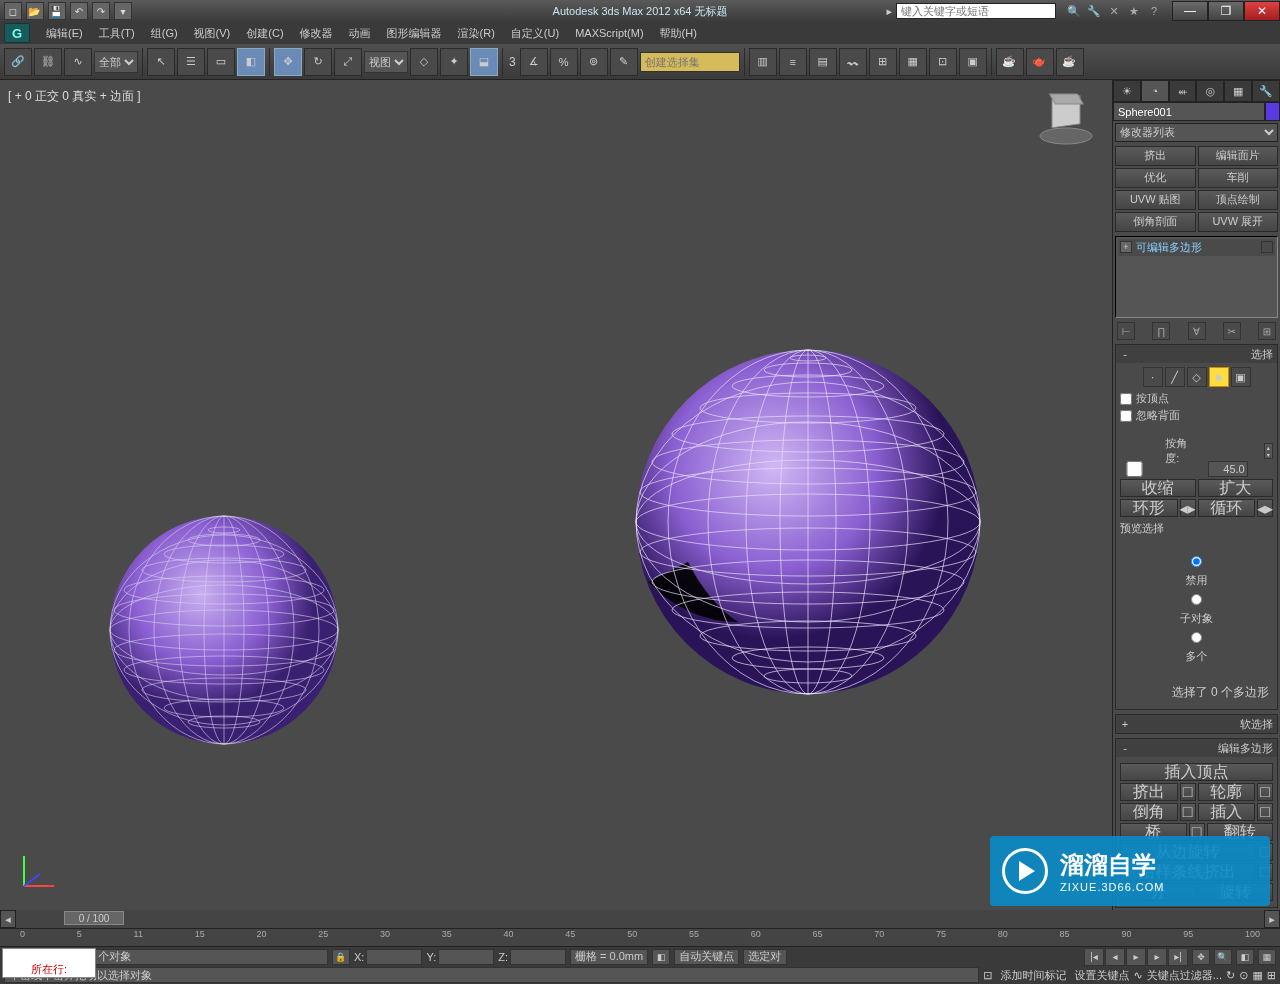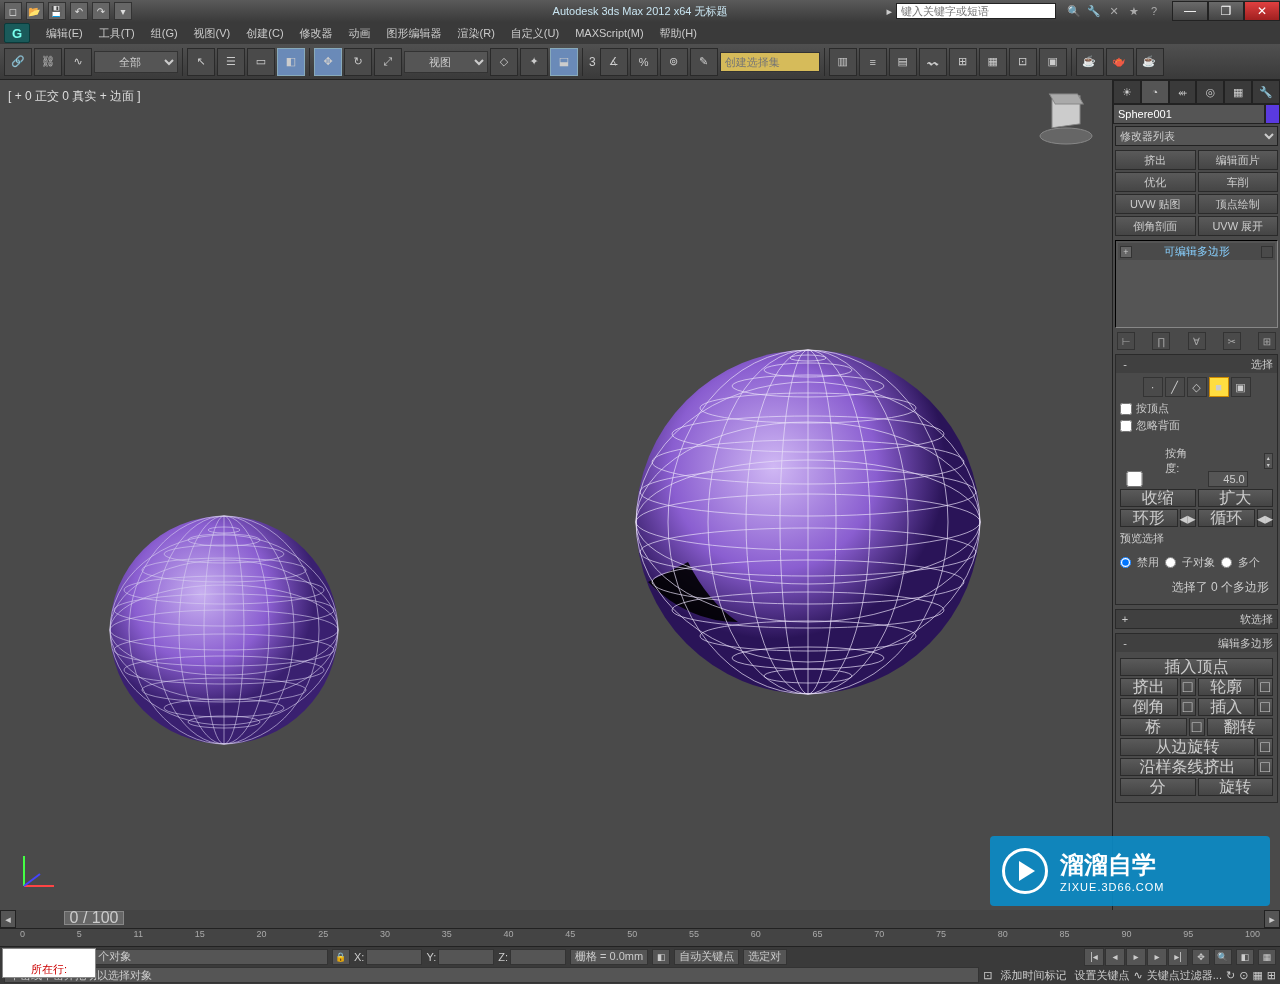--- a/index.html
+++ b/index.html
@@ -20,21 +20,21 @@
 
 
 .menubar { height: 22px; background: #3a3a3a; display: flex; align-items: center; padding: 0 4px; }
 .menubar .logo { width: 26px; height: 20px; background: #1a5a5a; border: 1px solid #0a3a3a; border-radius: 2px; margin-right: 8px; display: flex; align-items: center; justify-content: center; color: #7fe; font-weight: bold; font-size: 13px; }
 .menubar .mitem { padding: 2px 8px; color: #ccc; cursor: pointer; }
 
 
 .toolbar { height: 36px; background: linear-gradient(#505050,#3a3a3a); display: flex; align-items: center; padding: 0 4px; gap: 2px; border-bottom: 1px solid #222; }
 .toolbar .tbtn { width: 28px; height: 28px; background: #4a4a4a; border: 1px solid #2a2a2a; display: flex; align-items: center; justify-content: center; color: #ccc; cursor: pointer; }
 .toolbar .tbtn.active { background: #6a8ab8; border-color: #8ab; }
-.toolbar select { height: 22px; background: #555; color: #ccc; border: 1px solid #333; padding: 0 20px; }
+.toolbar select { height: 22px; background: #555; color: #ccc; border: 1px solid #333; padding: 0 0; }
 .toolbar input.selset { height: 20px; width: 100px; background: #d6bb5a; border: 1px solid #333; padding: 0 4px; }
 .toolbar .sep { width: 1px; height: 28px; background: #2a2a2a; margin: 0 2px; }
 .toolbar .coordlabel { color: #ccc; font-size: 12px; margin: 0 2px; }
 
 
 .main { display: flex; height: calc(984px - 22px - 22px - 36px - 18px - 56px); }
 .viewport { flex: 1; background: #4a4a4a; position: relative; overflow: hidden; }
 .viewport .label { position: absolute; top: 8px; left: 8px; color: #ddd; font-size: 12px; }
 .viewport .viewcube { position: absolute; top: 8px; right: 16px; width: 60px; height: 60px; }
 .viewport svg.sphere { position: absolute; }
@@ -45,21 +45,21 @@
 .cmdpanel .tabs .tab { flex: 1; display: flex; align-items: center; justify-content: center; border: 1px solid #222; cursor: pointer; color: #ccc; }
 .cmdpanel .objname { display: flex; height: 20px; }
 .cmdpanel .objname input { flex: 1; background: #555; color: #fff; border: 1px solid #222; padding: 0 4px; }
 .cmdpanel .objname .color { width: 18px; background: #5a3ae0; border: 1px solid #222; cursor: pointer; }
 .cmdpanel select.modlist { height: 20px; background: #555; color: #ccc; border: 1px solid #222; margin: 2px; }
 .cmdpanel .btngrid { display: grid; grid-template-columns: 1fr 1fr; gap: 2px; padding: 2px; }
 .cmdpanel .btngrid .btn { height: 20px; background: linear-gradient(#5a5a5a,#454545); border: 1px solid #2a2a2a; color: #ccc; display: flex; align-items: center; justify-content: center; cursor: pointer; font-size: 11px; }
 .cmdpanel .stack { height: 88px; background: #555; border: 1px inset #333; margin: 2px; padding: 2px; }
 .cmdpanel .stack .item { display: flex; align-items: center; gap: 4px; background: #4a4a4a; padding: 1px 2px; cursor: pointer; }
 .cmdpanel .stack .item .exp { width: 12px; height: 12px; background: #666; border: 1px solid #333; display: flex; align-items: center; justify-content: center; font-size: 9px; }
-.cmdpanel .stack .item .name { color: #88d0ff; margin-left: 28px; }
+.cmdpanel .stack .item .name { color: #88d0ff; }
 .cmdpanel .stack .item .bulb { width: 12px; height: 12px; border: 1px solid #333; margin-left: auto; }
 .cmdpanel .stacktools { height: 22px; display: flex; justify-content: space-between; padding: 2px 4px; }
 .cmdpanel .stacktools .sbtn { width: 18px; height: 18px; border: 1px solid #333; background: #4a4a4a; cursor: pointer; display: flex; align-items: center; justify-content: center; font-size: 10px; color: #aaa; }
 
 .rollout { border: 1px solid #2a2a2a; margin: 2px; }
 .rollout .rhead { height: 18px; background: #404040; display: flex; align-items: center; padding: 0 4px; cursor: pointer; }
 .rollout .rhead .icon { width: 10px; text-align: center; }
 .rollout .rhead .title { flex: 1; text-align: right; color: #ccc; }
 .rollout .rbody { padding: 4px; background: #4a4a4a; }
 .rollout .subicons { display: flex; gap: 2px; justify-content: center; margin-bottom: 4px; }
@@ -67,29 +67,29 @@
 .rollout .subicons .si.active { background: #ffdd40; border-color: #cc8800; }
 .rollout .chk { display: flex; align-items: center; gap: 4px; margin: 2px 0; }
 .rollout .chk input { width: 12px; height: 12px; }
 .rollout .spinner { display: flex; align-items: center; gap: 16px; }
 .rollout .spinner input { width: 40px; height: 16px; background: #555; color: #ccc; border: 1px solid #333; text-align: right; padding-right: 2px; margin-top: 36px; }
 .rollout .spinner .spn { width: 12px; height: 16px; background: #555; border: 1px solid #333; display: flex; flex-direction: column; }
 .rollout .spinner .spn div { flex: 1; font-size: 6px; text-align: center; cursor: pointer; }
 .rollout .btnrow { display: flex; gap: 2px; margin: 2px 0; }
 .rollout .btnrow .btn { flex: 1; height: 18px; background: linear-gradient(#5a5a5a,#454545); border: 1px solid #2a2a2a; color: #ccc; display: flex; align-items: center; justify-content: center; cursor: pointer; font-size: 16px; }
 .rollout .btnrow .sq { width: 16px; flex: none; }
-.rollout .radrow { display: flex; gap: 6px; align-items: center; margin: 9px 0; font-size: 11px; }
+.rollout .radrow { display: flex; gap: 6px; align-items: center; margin: 20px 0; font-size: 11px; flex-direction: column; }
 .rollout .radrow input { width: 11px; height: 11px; }
 .rollout .status { text-align: right; color: #ccc; margin: 4px 4px; font-size: 12px; }
 
 
 .timeslider { height: 18px; background: #3a3a3a; display: flex; }
 .timeslider .arrow { width: 16px; background: #555; border: 1px solid #222; display: flex; align-items: center; justify-content: center; cursor: pointer; }
 .timeslider .track { flex: 1; background: #444; position: relative; }
-.timeslider .thumb { position: absolute; left: 48px; top: 1px; width: 60px; height: 14px; background: #666; border: 1px solid #888; font-size: 16px; display: flex; align-items: center; justify-content: center; cursor: pointer; }
+.timeslider .thumb { position: absolute; left: 48px; top: 1px; width: 60px; height: 14px; background: #666; border: 1px solid #888; font-size: 10px; display: flex; align-items: center; justify-content: center; cursor: pointer; }
 
 .bottom { height: 56px; background: #3a3a3a; display: flex; flex-direction: column; }
 .trackbar { height: 18px; background: #444; border-top: 1px solid #222; position: relative; }
 .trackbar .ticks { position: absolute; inset: 0; display: flex; justify-content: space-between; padding: 0 20px; }
 .trackbar .ticks span { font-size: 9px; color: #aaa; }
 .statusrow { height: 20px; display: flex; align-items: center; gap: 4px; padding: 0 4px; border-top: 1px solid #222; }
 .statusrow .sbtn { width: 18px; height: 16px; background: #555; border: 1px solid #333; cursor: pointer; display: flex; align-items: center; justify-content: center; font-size: 9px; }
 .statusrow .field { background: #555; border: 1px solid #333; height: 16px; padding: 0 4px; color: #ccc; display: flex; align-items: center; }
 .statusrow .coord { display: flex; align-items: center; gap: 2px; }
 .statusrow .coord input { width: 56px; height: 16px; background: #555; border: 1px solid #333; color: #ccc; padding: 0 2px; }

